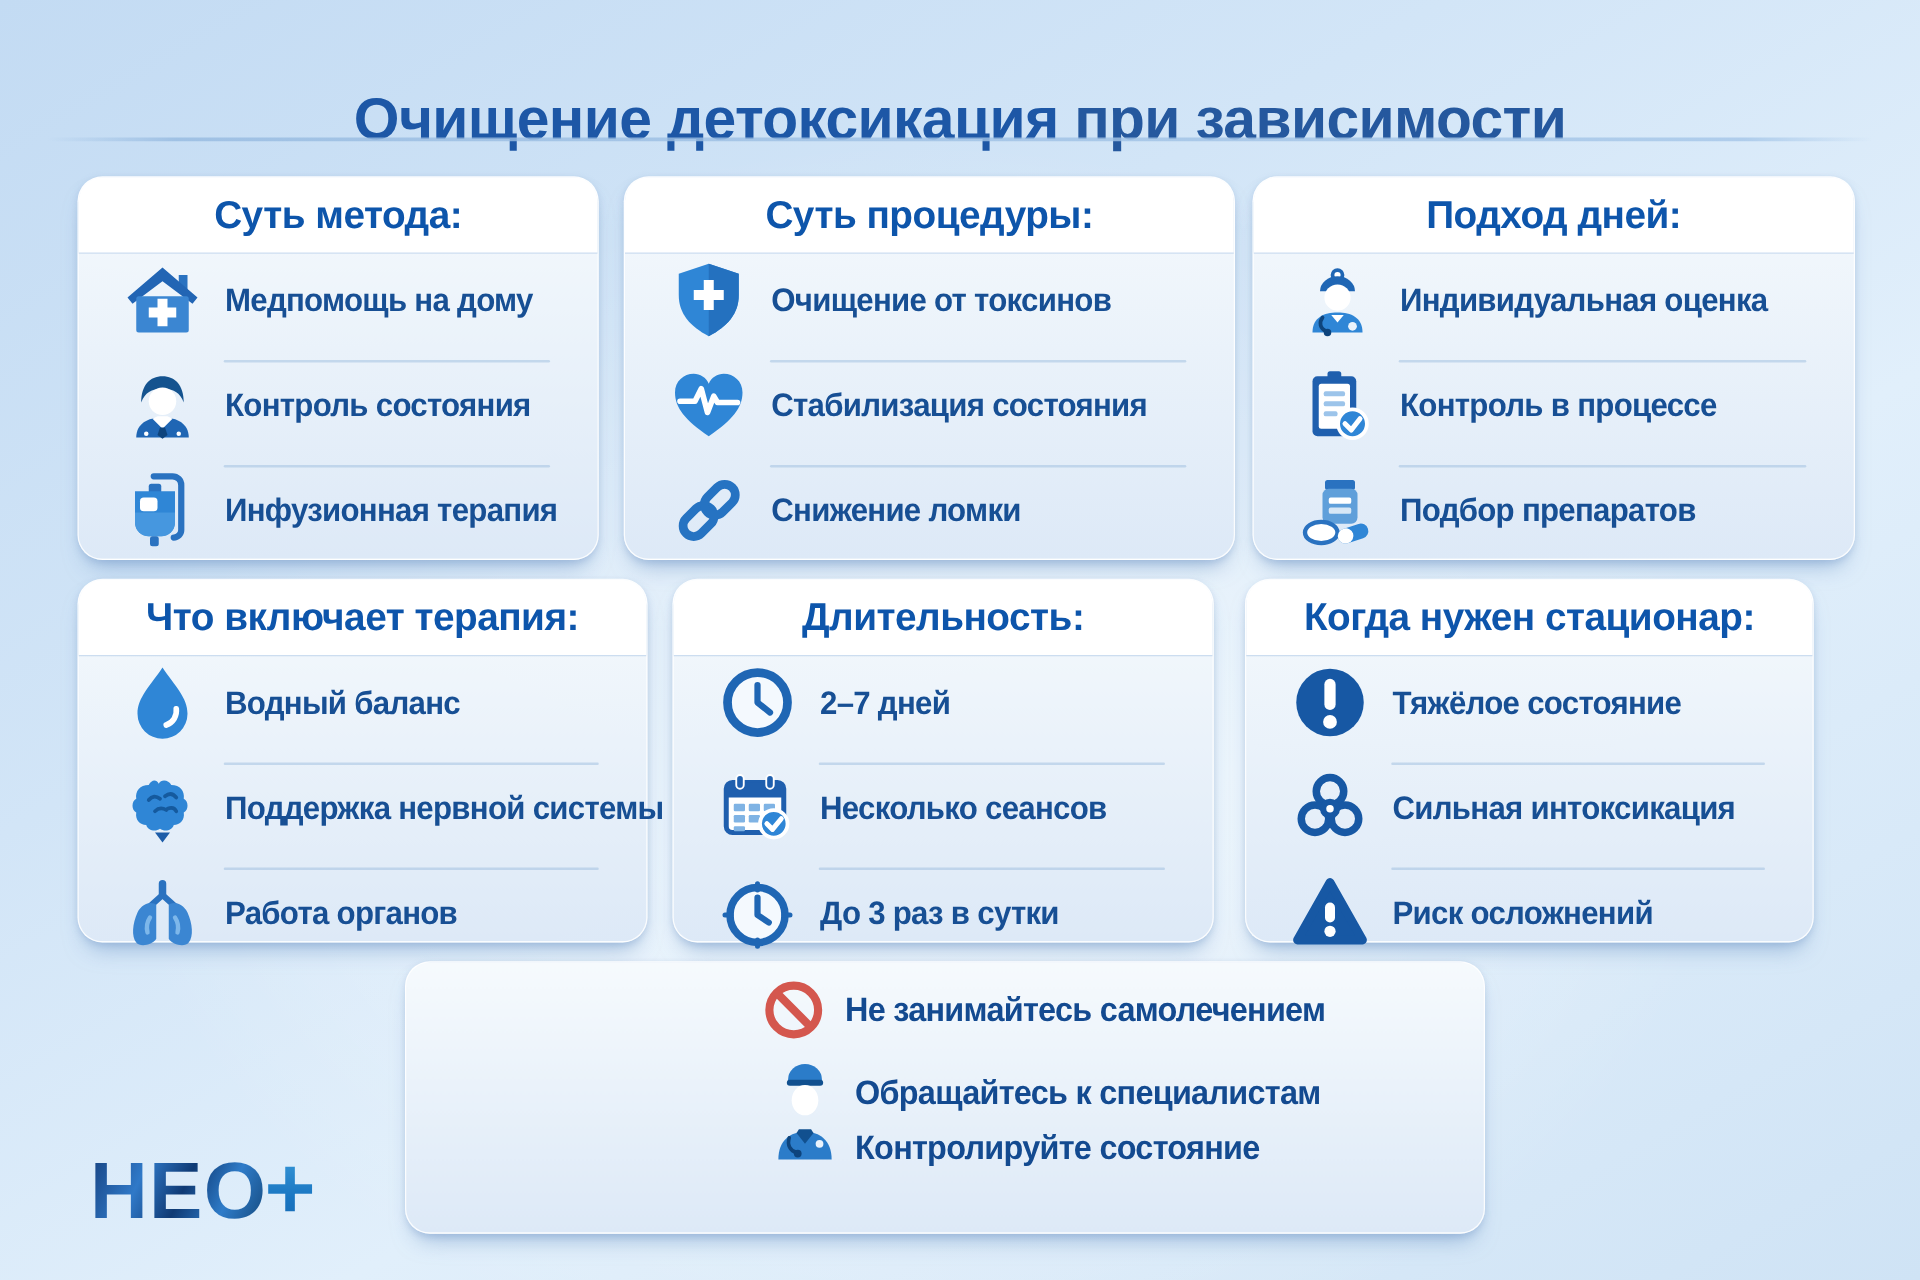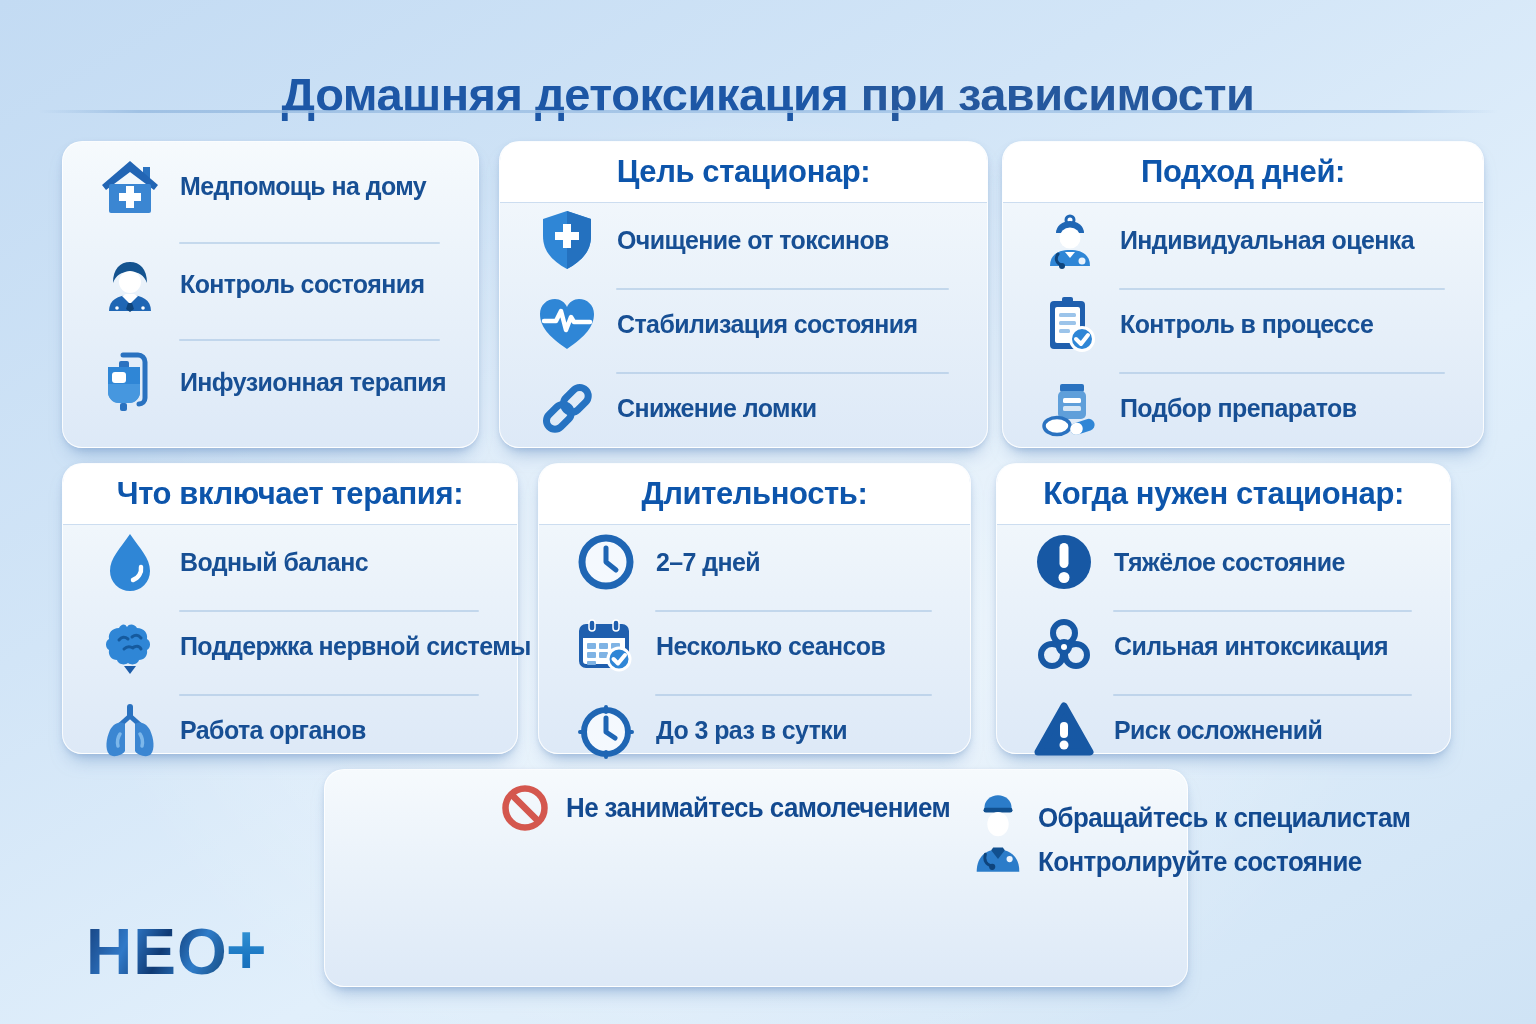--- a/index.html
+++ b/index.html
@@ -38,52 +38,55 @@
     content:"";position:absolute;left:116px;right:38px;bottom:0;height:2px;
     background:rgba(148,183,220,.45);border-radius:1px;
   }
   .ico{width:70px;height:68px;flex:0 0 70px;margin-right:15px;display:flex;align-items:center;justify-content:center;}
   .ico svg{width:64px;height:64px;display:block;}
   .label{
     font-size:26px;font-weight:600;color:#174f94;letter-spacing:-.6px;white-space:nowrap;
     transform:scaleX(.96);transform-origin:0 50%;
   }
   
-  .imp-body{flex:1;display:flex;align-items:flex-start;padding:10px 0 6px 172px;}
+  .imp-body{flex:1;display:flex;flex-direction:column;align-items:center;padding:10px 0 6px 172px;}
   .imp-row{display:flex;align-items:center;}
   .imp-duo{display:flex;align-items:center;margin-top:2px;}
   .ico-sm{width:56px;height:56px;flex:0 0 56px;margin-right:13px;display:flex;align-items:center;justify-content:center;}
   .ico-sm svg{width:52px;height:52px;}
   .ico-tall{width:64px;flex:0 0 64px;margin-right:8px;display:flex;align-items:center;justify-content:center;}
   .ico-tall svg{width:62px;height:86px;}
   .imp-lines{display:flex;flex-direction:column;gap:13px;margin-top:21px;}
   .imp-label{
     font-size:27px;font-weight:700;color:#134a90;letter-spacing:-.6px;white-space:nowrap;
     transform:scaleX(.96);transform-origin:0 50%;
   }
   
   .logo{position:absolute;left:72px;top:910px;display:flex;align-items:baseline;}
   .logo-text{
     font-size:64px;font-weight:800;letter-spacing:1px;
     background:linear-gradient(115deg,#143c78 0%,#3079c8 30%,#0f3a74 52%,#2f7cc9 74%,#10406f 100%);
-    -webkit-background-clip:text;background-clip:text;color:transparent;margin-left:14px;
+    -webkit-background-clip:text;background-clip:text;color:transparent;
   }
   .logo-plus{
     font-size:70px;font-weight:800;margin-left:-2px;
     background:linear-gradient(180deg,#43a5e0 0%,#1a76c2 60%,#1565ae 100%);
     -webkit-background-clip:text;background-clip:text;color:transparent;
   }
 </style>
 </head>
 <body>
 
-<h1 class="page-title"><span class="t-bold">Домашняя детоксикация</span><span class="t-reg"> при зависимости</span></h1>
+<h1 class="page-title"><span class="t-bold">Очищение детоксикация</span><span class="t-reg"> при зависимости</span></h1>
 <div class="top-divider"></div>
 
 <section class="card" style="left:62px;top:141px;width:415px;height:305px">
+  <header class="card-header">
+    <div class="card-h">Суть метода:</div>
+  </header>
   <div class="card-body">
     <div class="item">
       <span class="ico">
           <svg viewBox="0 0 64 64">
             <rect x="45" y="12" width="7" height="12" fill="#2a72c0"></rect>
             <path d="M32 6 60 30l-4 5-24-18L8 35 4 30Z" fill="#2265b4"></path>
             <rect x="11" y="29" width="42" height="29" rx="2" fill="#3b86d2"></rect>
             <path d="M28 31h8v7h7v8h-7v7h-8v-7h-7v-8h7Z" fill="#fff"></path>
           </svg>
         </span>
@@ -114,21 +117,21 @@
             <rect x="22" y="53" width="7" height="8" rx="2" fill="#2a72c0"></rect>
           </svg>
         </span>
       <span class="label">Инфузионная терапия</span>
     </div>
   </div>
 </section>
 
 <section class="card" style="left:499px;top:141px;width:487px;height:305px">
   <header class="card-header">
-    <div class="card-h">Цель стационар:</div>
+    <div class="card-h">Суть процедуры:</div>
   </header>
   <div class="card-body">
     <div class="item">
       <span class="ico">
           <svg viewBox="0 0 64 64">
             <path d="M32 3 56 11v17c0 15-9 25-24 33C17 53 8 43 8 28V11Z" fill="#2f86d6"></path>
             <path d="M32 3 56 11v17c0 15-9 25-24 33Z" fill="#2471bf"></path>
             <path d="M28 16h8v8h8v8h-8v8h-8v-8h-8v-8h8Z" fill="#fff"></path>
           </svg>
         </span>

